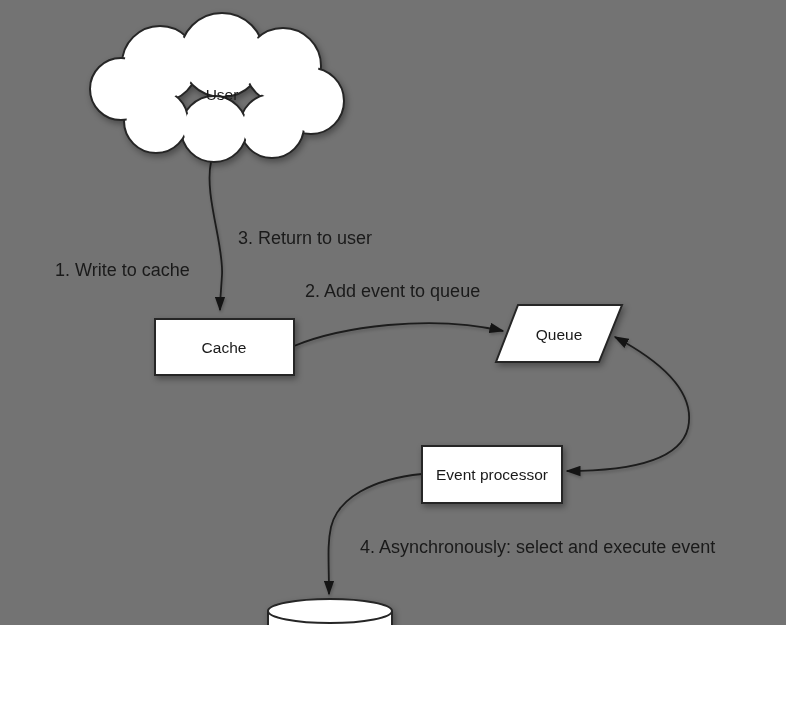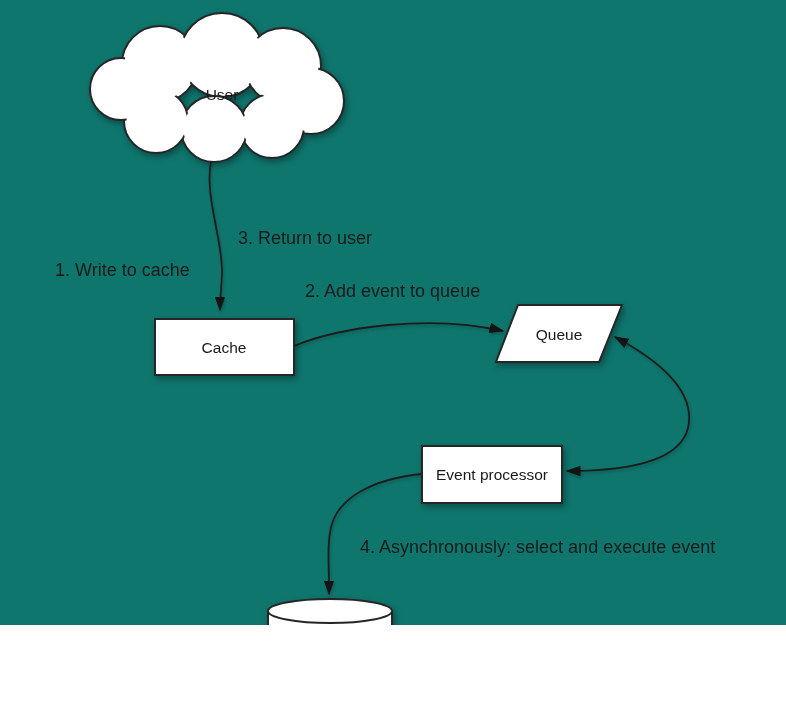--- a/index.html
+++ b/index.html
@@ -5,21 +5,21 @@
   html, body {
     margin: 0;
     padding: 0;
     background: #ffffff;
     font-family: "Liberation Sans", sans-serif;
   }
   .canvas-wrap {
     position: relative;
     width: 786px;
     height: 625px;
-    background: #0f766e;
+    background: #737373;
     overflow: hidden;
   }
   svg text {
     font-family: "Liberation Sans", sans-serif;
     fill: #1a1a1a;
   }
   .node-label {
     font-size: 15.5px;
     text-anchor: middle;
   }

